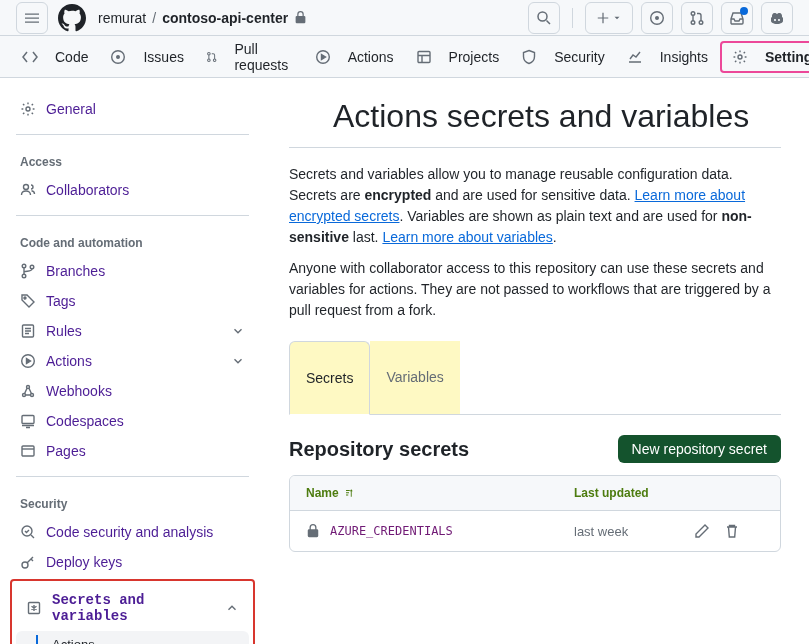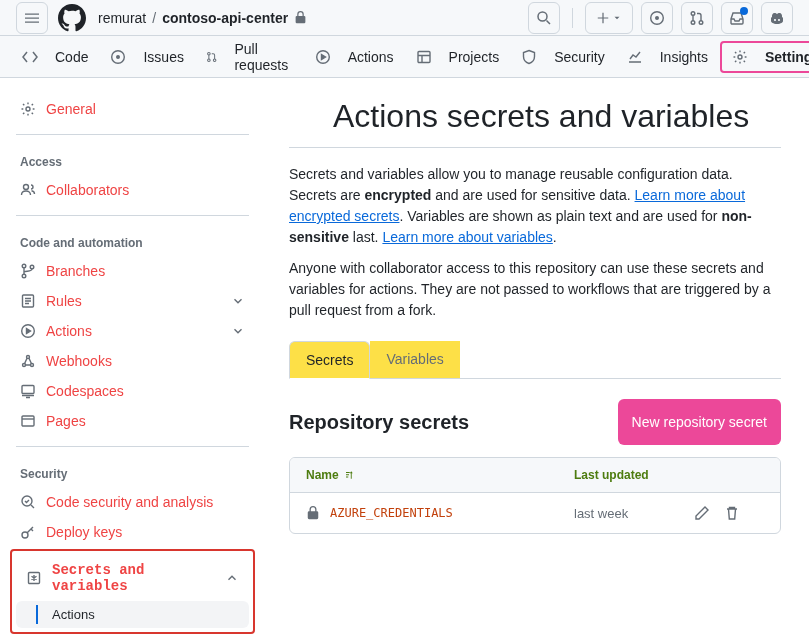--- a/index.html
+++ b/index.html
@@ -19,51 +19,51 @@
 .notif-dot::after { content: ""; position: absolute; top: 4px; right: 4px; width: 8px; height: 8px; background: #0969da; border-radius: 50%; }
 .divider { width: 1px; height: 20px; background: #d0d7de; margin: 0 4px; }
 
 .repo-tabs { display: flex; align-items: center; padding: 0 12px; background: #f6f8fa; border-bottom: 1px solid #d0d7de; height: 42px; gap: 2px; overflow: hidden; }
 .repo-tab { display: inline-flex; align-items: center; gap: 17px; padding: 8px 10px; color: #656d76; cursor: pointer; font-size: 14px; border-radius: 6px; }
 .repo-tab .lbl { color: #1f2328; }
 .settings-highlight { border: 2px solid #ec4899; border-radius: 4px; padding: 6px 10px; font-weight: bold; }
 
 .page { display: flex; }
 .sidebar { width: 265px; padding: 16px 10px; }
-.side-item { display: flex; align-items: center; gap: 10px; padding: 7px 10px; border-radius: 6px; cursor: pointer; color: #ef4444; position: relative; }
+.side-item { display: flex; align-items: center; gap: 10px; padding: 7px 10px; border-radius: 6px; cursor: pointer; color: #4c1d95; position: relative; }
 .side-item .ic { color: #656d76; width: 16px; height: 16px; display: inline-flex; align-items: center; justify-content: center; }
 .side-item .chev { margin-left: auto; color: #656d76; }
 .side-heading { padding: 10px 10px 6px; font-size: 12px; color: #656d76; font-weight: 600; }
 .side-hr { border: none; border-top: 1px solid #d0d7de; margin: 10px 6px; }
 .side-sub { padding: 6px 10px 6px 36px; font-size: 13px; color: #1f2328; cursor: pointer; border-radius: 6px; background: #f3f4f6; position: relative; }
 .side-sub::before { content: ""; position: absolute; left: 20px; top: 4px; bottom: 4px; width: 2px; background: #0969da; }
 .secrets-highlight-box { border: 2px solid #d8362e; border-radius: 4px; margin-top: 2px; padding: 4px; }
 
 .main { flex: 1; padding: 20px 24px; max-width: 540px; }
 .main h1 { font-size: 32px; font-weight: 400; margin-bottom: 12px; margin-left: 44px; }
 .main-hr { border: none; border-top: 1px solid #d0d7de; margin-bottom: 16px; }
 .desc { color: #1f2328; line-height: 1.5; margin-bottom: 10px; }
 .desc a { color: #0969da; text-decoration: underline; cursor: pointer; }
 .desc b { font-weight: 600; }
 
 .tabs-panel { border-bottom: 1px solid #d0d7de; margin-top: 20px; display: flex; }
-.panel-tab { padding: 10px 16px; font-size: 14px; color: #656d76; cursor: pointer; background: #fde047; }
+.panel-tab { padding: 28px 16px; font-size: 14px; color: #656d76; cursor: pointer; background: #fef9c3; }
 .panel-tab.active { border: 1px solid #d0d7de; border-bottom-color: #fff; border-radius: 6px 6px 0 0; margin-bottom: -1px; font-weight: 400; color: #1f2328; }
 
 .section-row { display: flex; align-items: center; justify-content: space-between; margin-top: 20px; }
 .section-row h2 { font-size: 20px; font-weight: 600; }
-.btn-green { background: #ec4899; color: #fff; border: none; border-radius: 6px; padding: 15px 14px; font-size: 14px; font-weight: 500; cursor: pointer; }
+.btn-green { background: #14532d; color: #fff; border: none; border-radius: 6px; padding: 6px 14px; font-size: 14px; font-weight: 500; cursor: pointer; }
 
 .secrets-table { border: 1px solid #d0d7de; border-radius: 6px; margin-top: 12px; overflow: hidden; }
 .secrets-head { display: flex; background: #f6f8fa; padding: 10px 16px; font-size: 12px; color: #4d7c0f; font-weight: 600; border-bottom: 1px solid #d0d7de; }
 .col-name { flex: 1; display: flex; align-items: center; gap: 4px; }
 .col-updated { width: 120px; text-align: left; }
 .col-actions { width: 70px; }
 .secrets-row { display: flex; align-items: center; padding: 12px 16px; }
-.secret-name { flex: 1; display: flex; align-items: flex-end; gap: 10px; font-family: ui-monospace, SFMono-Regular, Menlo, monospace; font-size: 12px; color: #c2410c; }
+.secret-name { flex: 1; display: flex; align-items: flex-end; gap: 10px; font-family: ui-monospace, SFMono-Regular, Menlo, monospace; font-size: 12px; color: #701a75; }
 .updated-val { width: 120px; color: #656d76; font-size: 13px; }
 .row-actions { width: 70px; display: flex; gap: 14px; color: #656d76; }
 .row-actions span { cursor: pointer; }
 
 svg { display: block; }
 </style>
 </head>
 <body>
 
 <div class="topbar">
@@ -218,20 +218,29 @@
     <div class="side-item">
       <span class="ic">
           <svg width="16" height="16" viewBox="0 0 16 16" fill="none" stroke="currentColor" stroke-width="1.4">
             <circle cx="4" cy="3" r="1.8"></circle>
             <circle cx="4" cy="13" r="1.8"></circle>
             <circle cx="12" cy="4" r="1.8"></circle>
             <path d="M4 4.8v6.4M12 5.8c0 3-5 2-8 3"></path>
           </svg>
         </span>
       <span>Branches</span>
+    </div>
+    <div class="side-item">
+      <span class="ic">
+          <svg width="16" height="16" viewBox="0 0 16 16" fill="none" stroke="currentColor" stroke-width="1.4">
+            <path d="M2 2h5l7 7-5 5-7-7V2z"></path>
+            <circle cx="5" cy="5" r="1" fill="currentColor"></circle>
+          </svg>
+        </span>
+      <span>Tags</span>
     </div>
     <div class="side-item">
       <span class="ic">
           <svg width="16" height="16" viewBox="0 0 16 16" fill="none" stroke="currentColor" stroke-width="1.4">
             <rect x="2.5" y="2" width="11" height="12" rx="1"></rect>
             <path d="M5 5.5h6M5 8h6M5 10.5h4"></path>
           </svg>
         </span>
       <span>Rules</span>
       <span class="chev">

